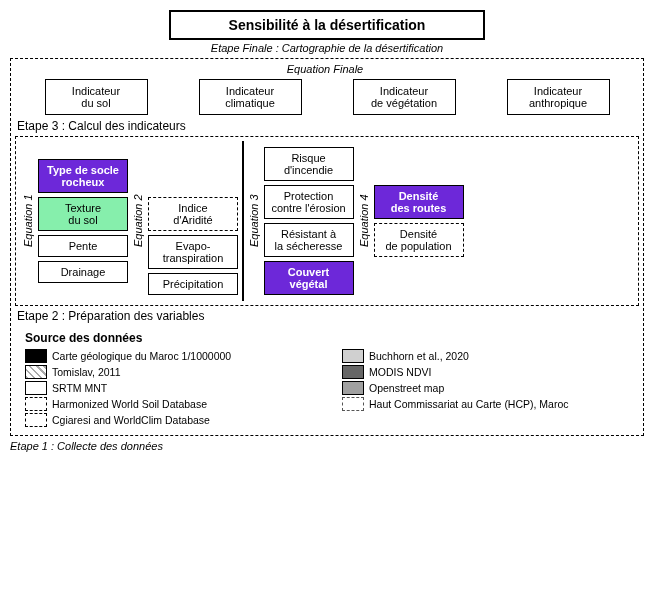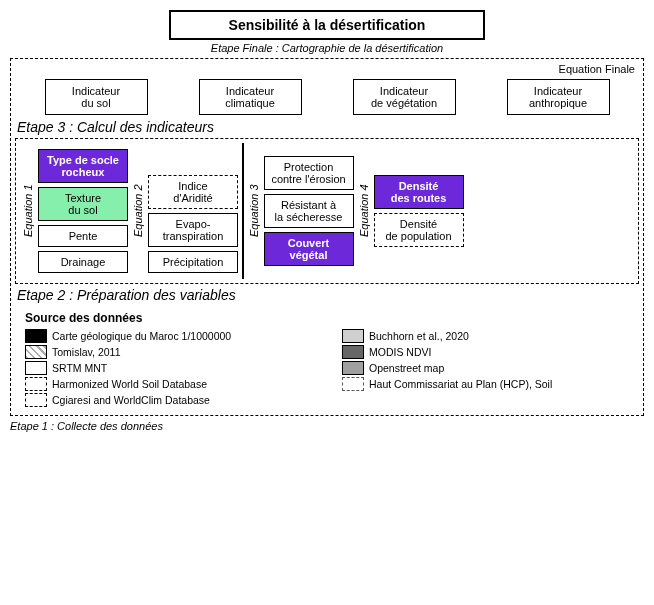--- a/index.html
+++ b/index.html
@@ -32,21 +32,22 @@
       margin-bottom: 4px;
     }
     
     .outer-dashed {
       border: 1.5px dashed #000;
       padding: 4px;
       position: relative;
       margin-bottom: 4px;
     }
     .equation-finale-label {
-      text-align: right;
+      text-align: center;
+      font-style: italic;
       font-size: 11px;
       margin-bottom: 4px;
       padding-right: 4px;
     }
     
     .indicateurs-row {
       display: flex;
       justify-content: space-around;
       margin-bottom: 4px;
       padding: 0 4px;
@@ -54,22 +55,21 @@
     .indicateur-box {
       border: 1.5px solid #000;
       text-align: center;
       padding: 5px 8px;
       font-size: 11px;
       font-weight: normal;
       width: 103px;
     }
     
     .etape-label {
-      font-style: italic;
-      font-size: 14px;
+      font-size: 12px;
       margin-bottom: 3px;
       padding-left: 2px;
     }
     
     .inner-dashed {
       border: 1.5px dashed #000;
       padding: 4px;
       position: relative;
       margin-bottom: 3px;
     }
@@ -217,20 +217,21 @@
           <div class="item-box dashed-border">Indice<br>d'Aridité</div>
           <div class="item-box">Evapo-<br>transpiration</div>
           <div class="item-box">Précipitation</div>
         </div>
 
         <div class="divider-v"></div>
 
         <div class="eq-label">Equation 3</div>
 
         <div class="col-group" style="justify-content: center; padding-top: 6px;">
+          <div class="item-box">Risque<br>d'incendie</div>
           <div class="item-box">Protection<br>contre l'érosion</div>
           <div class="item-box">Résistant à<br>la sécheresse</div>
           <div class="item-box dark-bg">Couvert<br>végétal</div>
         </div>
 
         <div class="eq-label">Equation 4</div>
 
         <div class="col-group" style="justify-content: center; padding-top: 6px;">
           <div class="item-box dark-bg">Densité<br>des routes</div>
           <div class="item-box dashed-border">Densité<br>de population</div>
@@ -275,21 +276,21 @@
           <span>Openstreet map</span>
         </div>
 
         <div class="legend-item">
           <span class="legend-swatch swatch-white-dashed"></span>
           <span>Harmonized World Soil Database</span>
         </div>
 
         <div class="legend-item">
           <span class="legend-swatch swatch-dotted-border"></span>
-          <span>Haut Commissariat au Plan (HCP), Soil</span>
+          <span>Haut Commissariat au Carte (HCP), Maroc</span>
         </div>
 
         <div class="legend-item">
           <span class="legend-swatch swatch-light-dashed"></span>
           <span>Cgiaresi and WorldClim Database</span>
         </div>
 
       </div>
     </div>
 

